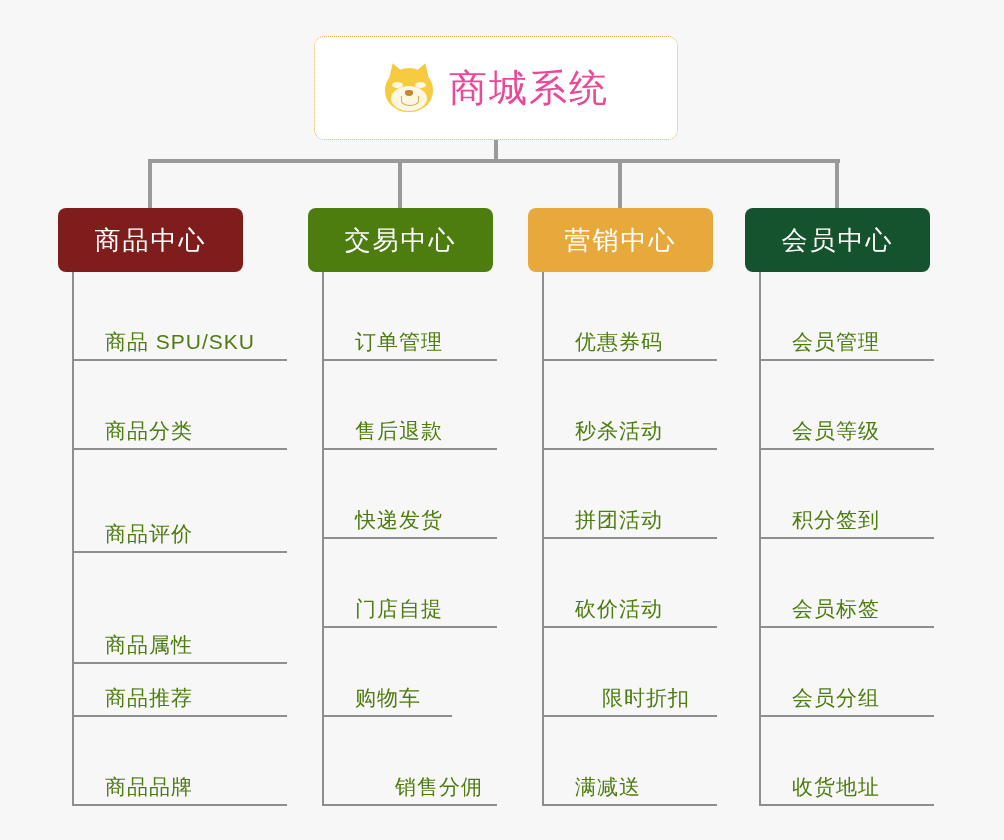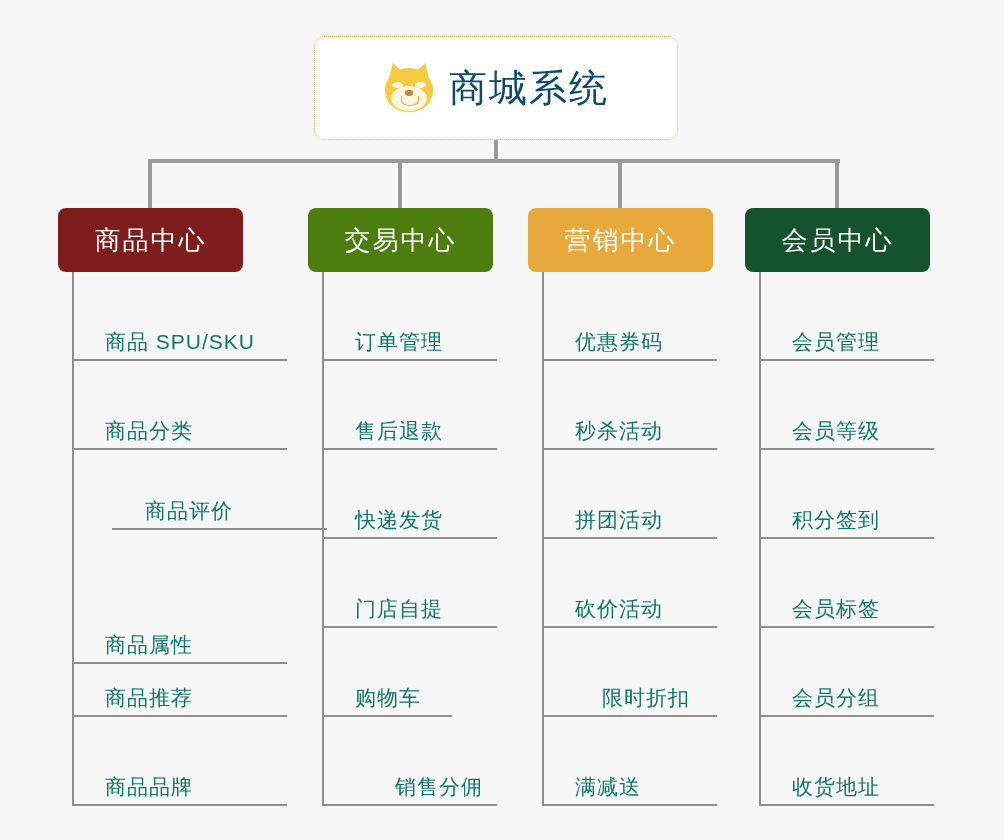--- a/index.html
+++ b/index.html
@@ -30,21 +30,21 @@
     background: #ffffff;
     border: 1.5px dotted #e8b451;
     border-radius: 10px;
     display: flex;
     align-items: center;
     justify-content: center;
     gap: 14px;
   }
   .root-title {
     font-size: 38px;
-    color: #0c4a6e;
+    color: #ec4899;
     letter-spacing: 2px;
     line-height: 1;
     white-space: nowrap;
   }
 
   
   .shiba {
     position: relative;
     width: 52px;
     height: 52px;
@@ -156,21 +156,21 @@
     left: 0;
     height: 89px;
     box-sizing: border-box;
     border-bottom: 2px solid #8e8e8e;
     display: flex;
     align-items: flex-end;
     justify-content: flex-start;
   }
   .leaf-label {
     font-size: 21px;
-    color: #0f766e;
+    color: #4d7c0f;
     letter-spacing: 1px;
     line-height: 1;
     padding-left: 33px;
     padding-bottom: 7px;
     white-space: nowrap;
   }
 </style>
 </head>
 <body>
 
@@ -199,21 +199,21 @@
         <span>商品中心</span>
       </div>
       <div class="leaf-col" style="left: 72px;">
         <div class="leaf-trunk" style="height: 534px;"></div>
         <div class="leaf-item" style="top: 0px; width: 215px;">
           <span class="leaf-label">商品 SPU/SKU</span>
         </div>
         <div class="leaf-item" style="top: 89px; width: 215px;">
           <span class="leaf-label">商品分类</span>
         </div>
-        <div class="leaf-item" style="top: 169px; width: 215px; margin-left: 40px;">
+        <div class="leaf-item" style="top: 192px; width: 215px;">
           <span class="leaf-label">商品评价</span>
         </div>
         <div class="leaf-item" style="top: 267px; width: 215px; margin-top: 36px;">
           <span class="leaf-label">商品属性</span>
         </div>
         <div class="leaf-item" style="top: 356px; width: 215px;">
           <span class="leaf-label">商品推荐</span>
         </div>
         <div class="leaf-item" style="top: 445px; width: 215px;">
           <span class="leaf-label">商品品牌</span>

